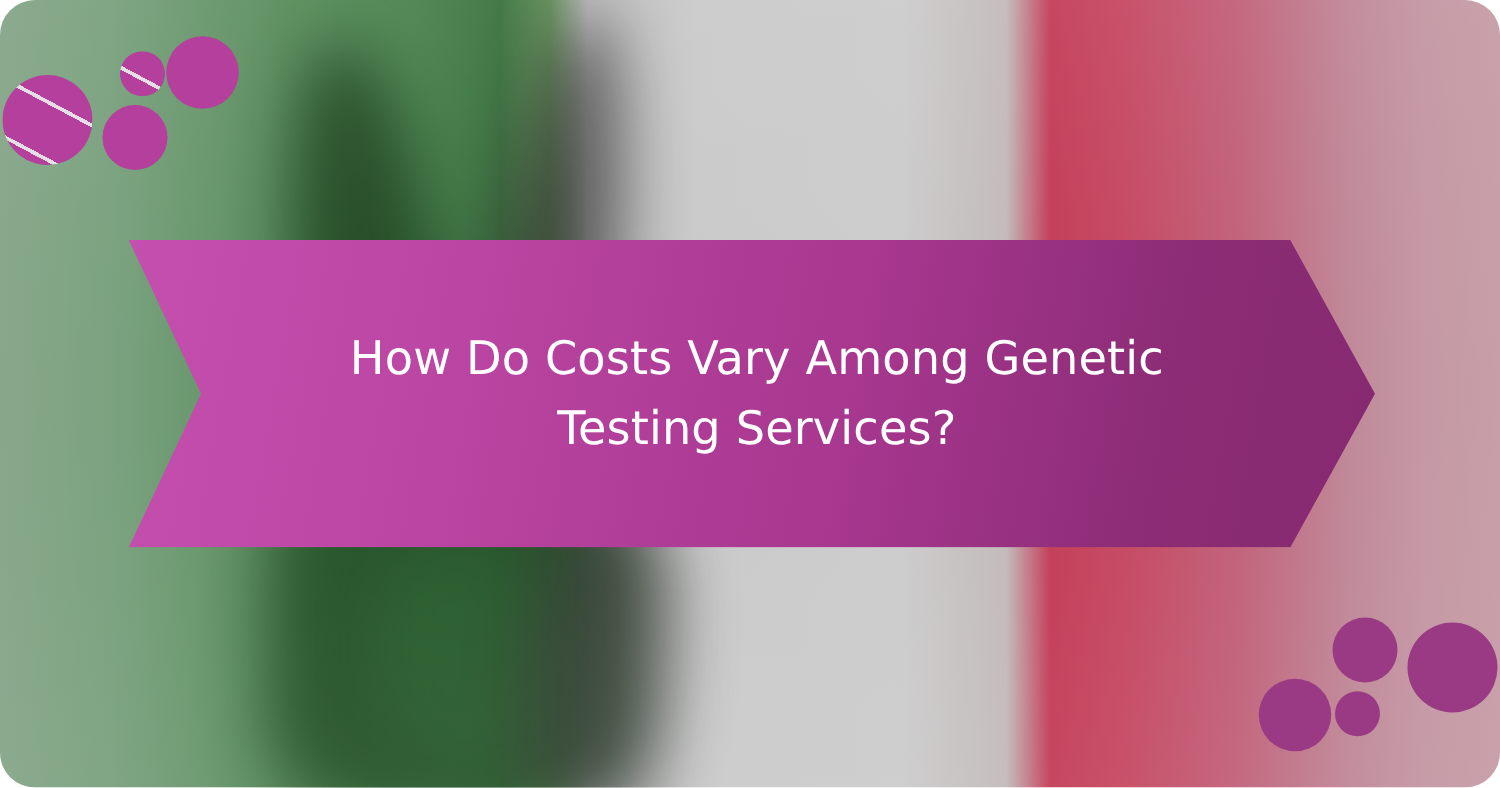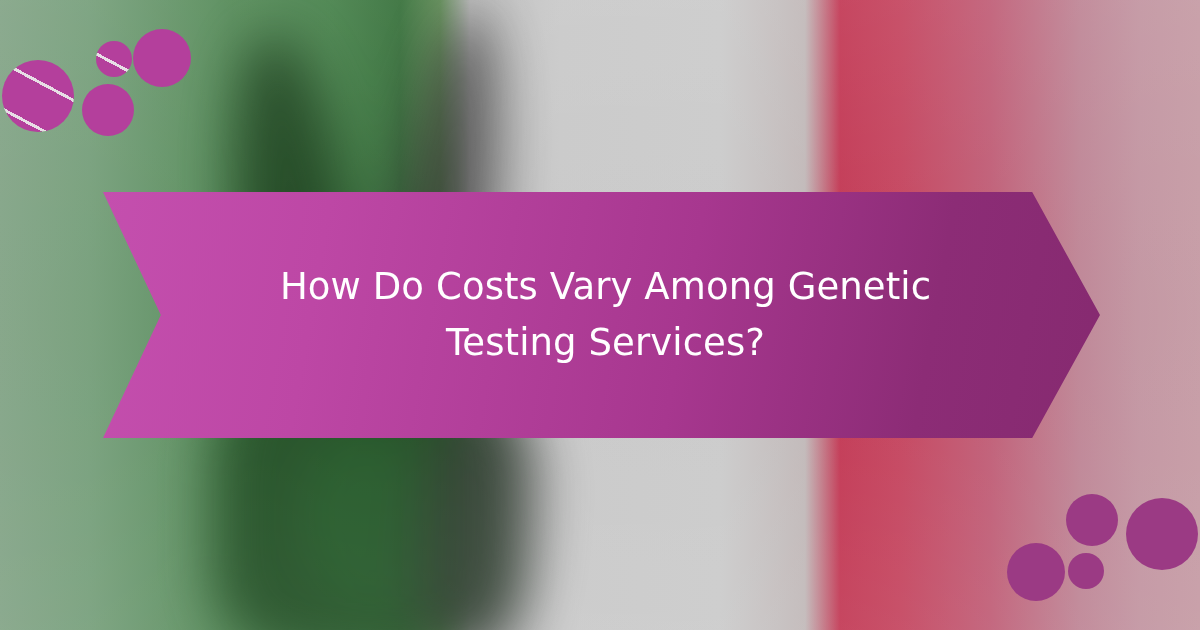--- a/index.html
+++ b/index.html
@@ -9,20 +9,21 @@
   }
   body {
     font-family: "DejaVu Sans", sans-serif;
   }
 
   #card {
     position: relative;
     width: 1200px;
     height: 630px;
     overflow: hidden;
+    border-radius: 28px;
   }
 
   
   .bg-layer {
     position: absolute;
     inset: 0;
   }
 
   
   .bg-flag {

